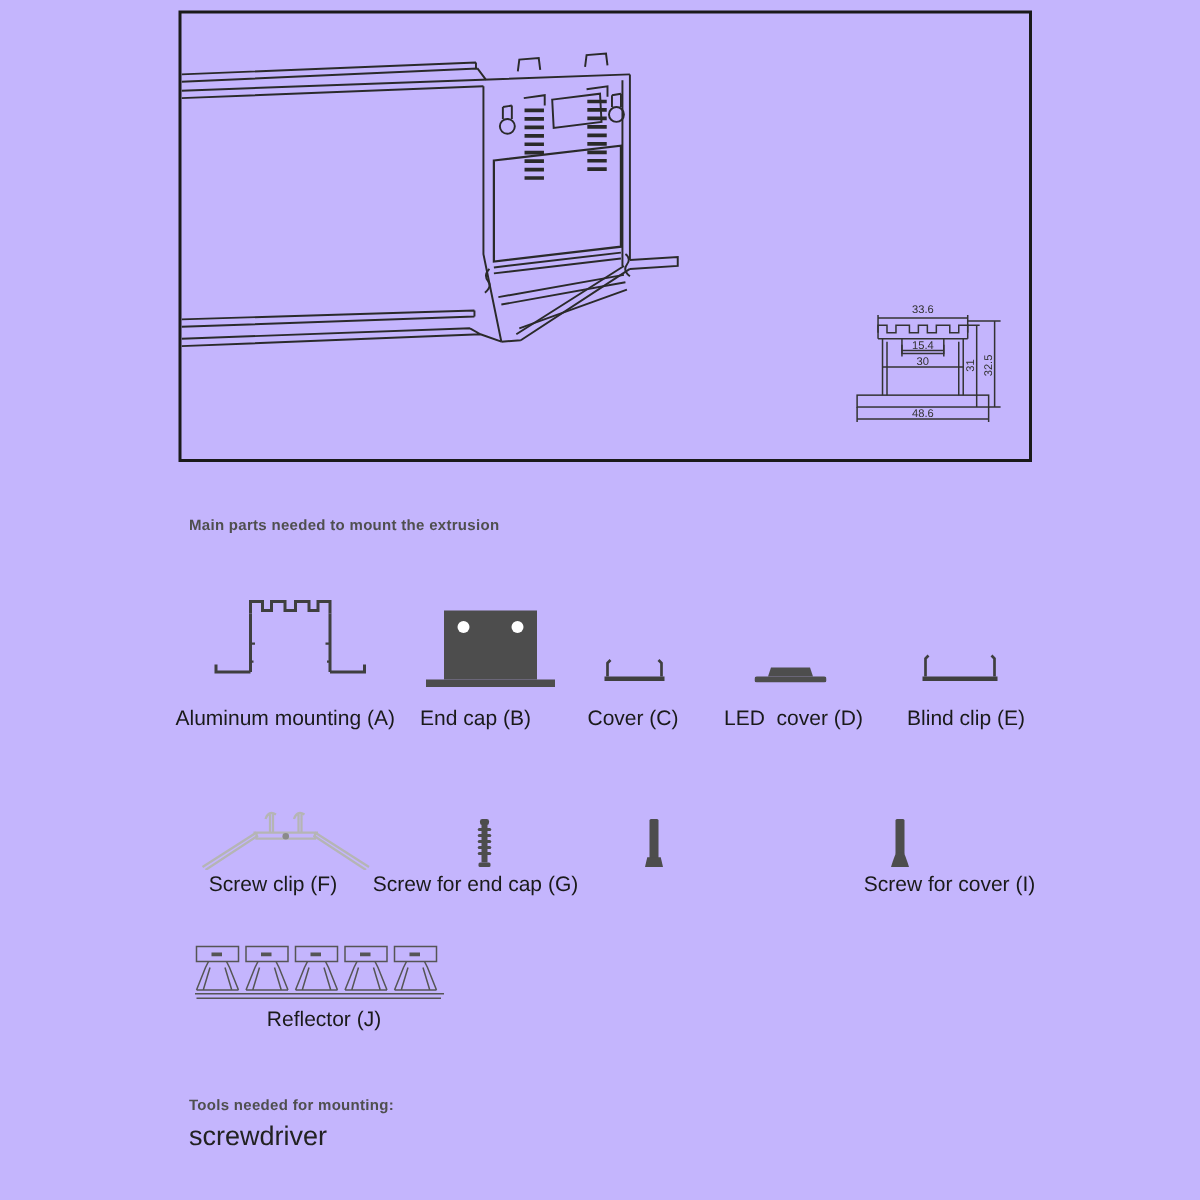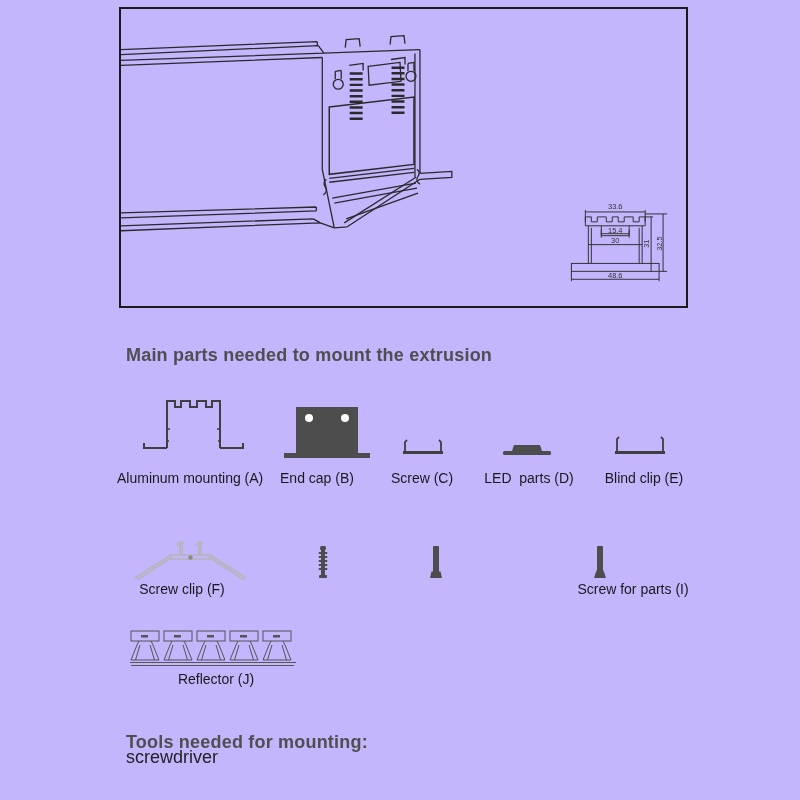--- a/index.html
+++ b/index.html
@@ -1,20 +1,20 @@
 <!DOCTYPE html>
 <html><head>
 <meta charset="utf-8">
 <style>
   html,body{margin:0;padding:0;background:#ffffff;}
   #page{position:relative;width:800px;height:800px;background:#c4b5fd;overflow:hidden;
         font-family:"Liberation Sans",sans-serif;}
   .abs{position:absolute;}
   #frame{left:119px;top:7px;width:565px;height:297px;border:2px solid #1a1a1a;}
-  .h1{font-size:18px;font-weight:bold;color:#4f4f4f;letter-spacing:.2px;}
+  .h1{font-size:10px;font-weight:bold;color:#4f4f4f;letter-spacing:.2px;}
   .plabel{font-size:14px;color:#1a1a1a;text-align:center;white-space:pre;}
   .plain{font-size:18px;color:#222222;}
   svg{display:block;}
   text{font-family:"Liberation Sans",sans-serif;}
 </style>
 </head>
 <body>
 
 <div id="page">
 
@@ -118,22 +118,22 @@
   <div class="abs" style="left:612px;top:435px;">
     <svg width="56" height="20" viewBox="0 0 56 20" fill="none" stroke="#3f3f3f" stroke-width="1.8">
       <path d="M7 2 L5 4 V16"></path>
       <path d="M49 2 L51 4 V16"></path>
       <path d="M3 17.5 H53" stroke-width="3"></path>
     </svg>
   </div>
 
   <div class="abs plabel" style="left:117px;top:470px;width:140px;">Aluminum mounting (A)</div>
   <div class="abs plabel" style="left:267px;top:470px;width:100px;">End cap (B)</div>
-  <div class="abs plabel" style="left:382px;top:470px;width:80px;">Screw (C)</div>
-  <div class="abs plabel" style="left:479px;top:470px;width:100px;">LED  parts (D)</div>
+  <div class="abs plabel" style="left:382px;top:470px;width:80px;">Cover (C)</div>
+  <div class="abs plabel" style="left:479px;top:470px;width:100px;">LED  cover (D)</div>
   <div class="abs plabel" style="left:594px;top:470px;width:100px;">Blind clip (E)</div>
 
   <div class="abs" style="left:133px;top:538px;">
     <svg width="115" height="42" viewBox="0 0 115 42" fill="none" stroke="#b5b5b5" stroke-width="1.5">
       <path d="M2 40 L38 17 M4 42 L39 19"></path>
       <path d="M77 17 L113 40 M76 19 L111 42"></path>
       <path d="M36 17 H79 M38 17 V21 H77 V17"></path>
       <path d="M47 5 V17 M49 5 V17 M44 8 q2 -6 7 -3"></path>
       <path d="M66 5 V17 M68 5 V17 M63 8 q2 -6 7 -3"></path>
       <circle cx="57.5" cy="19.5" r="2.2" fill="#8a8a8a" stroke="none"></circle>
@@ -158,21 +158,22 @@
     </svg>
   </div>
   <div class="abs" style="left:592px;top:545px;">
     <svg width="16" height="34" viewBox="0 0 16 34" fill="#4d4d4d">
       <rect x="5" y="1" width="6" height="24" rx="1"></rect>
       <path d="M2 33 Q4.5 25 5.5 23.5 H10.5 Q11.5 25 14 33 Z"></path>
     </svg>
   </div>
 
   <div class="abs plabel" style="left:122px;top:581px;width:120px;">Screw clip (F)</div>
-  <div class="abs plabel" style="left:553px;top:581px;width:160px;">Screw for parts (I)</div>
+  <div class="abs plabel" style="left:237px;top:581px;width:160px;">Screw for end cap (G)</div>
+  <div class="abs plabel" style="left:553px;top:581px;width:160px;">Screw for cover (I)</div>
 
   <div class="abs" style="left:130px;top:628px;">
     <svg width="166" height="42" viewBox="0 0 166 42" fill="none" stroke="#555555" stroke-width="1">
       <g>
         <rect x="1" y="3" width="28" height="10"></rect>
           <rect x="11" y="7" width="7" height="2.5" fill="#555" stroke="none"></rect>
         <path d="M9 13 L7 17 M21 13 L23 17 M7 17 L1 32 M23 17 L29 32 M1 32 H29 M10 17 L5.5 32 M20 17 L24.5 32"></path>
       </g>
       <g transform="translate(33,0)">
         <rect x="1" y="3" width="28" height="10"></rect>

